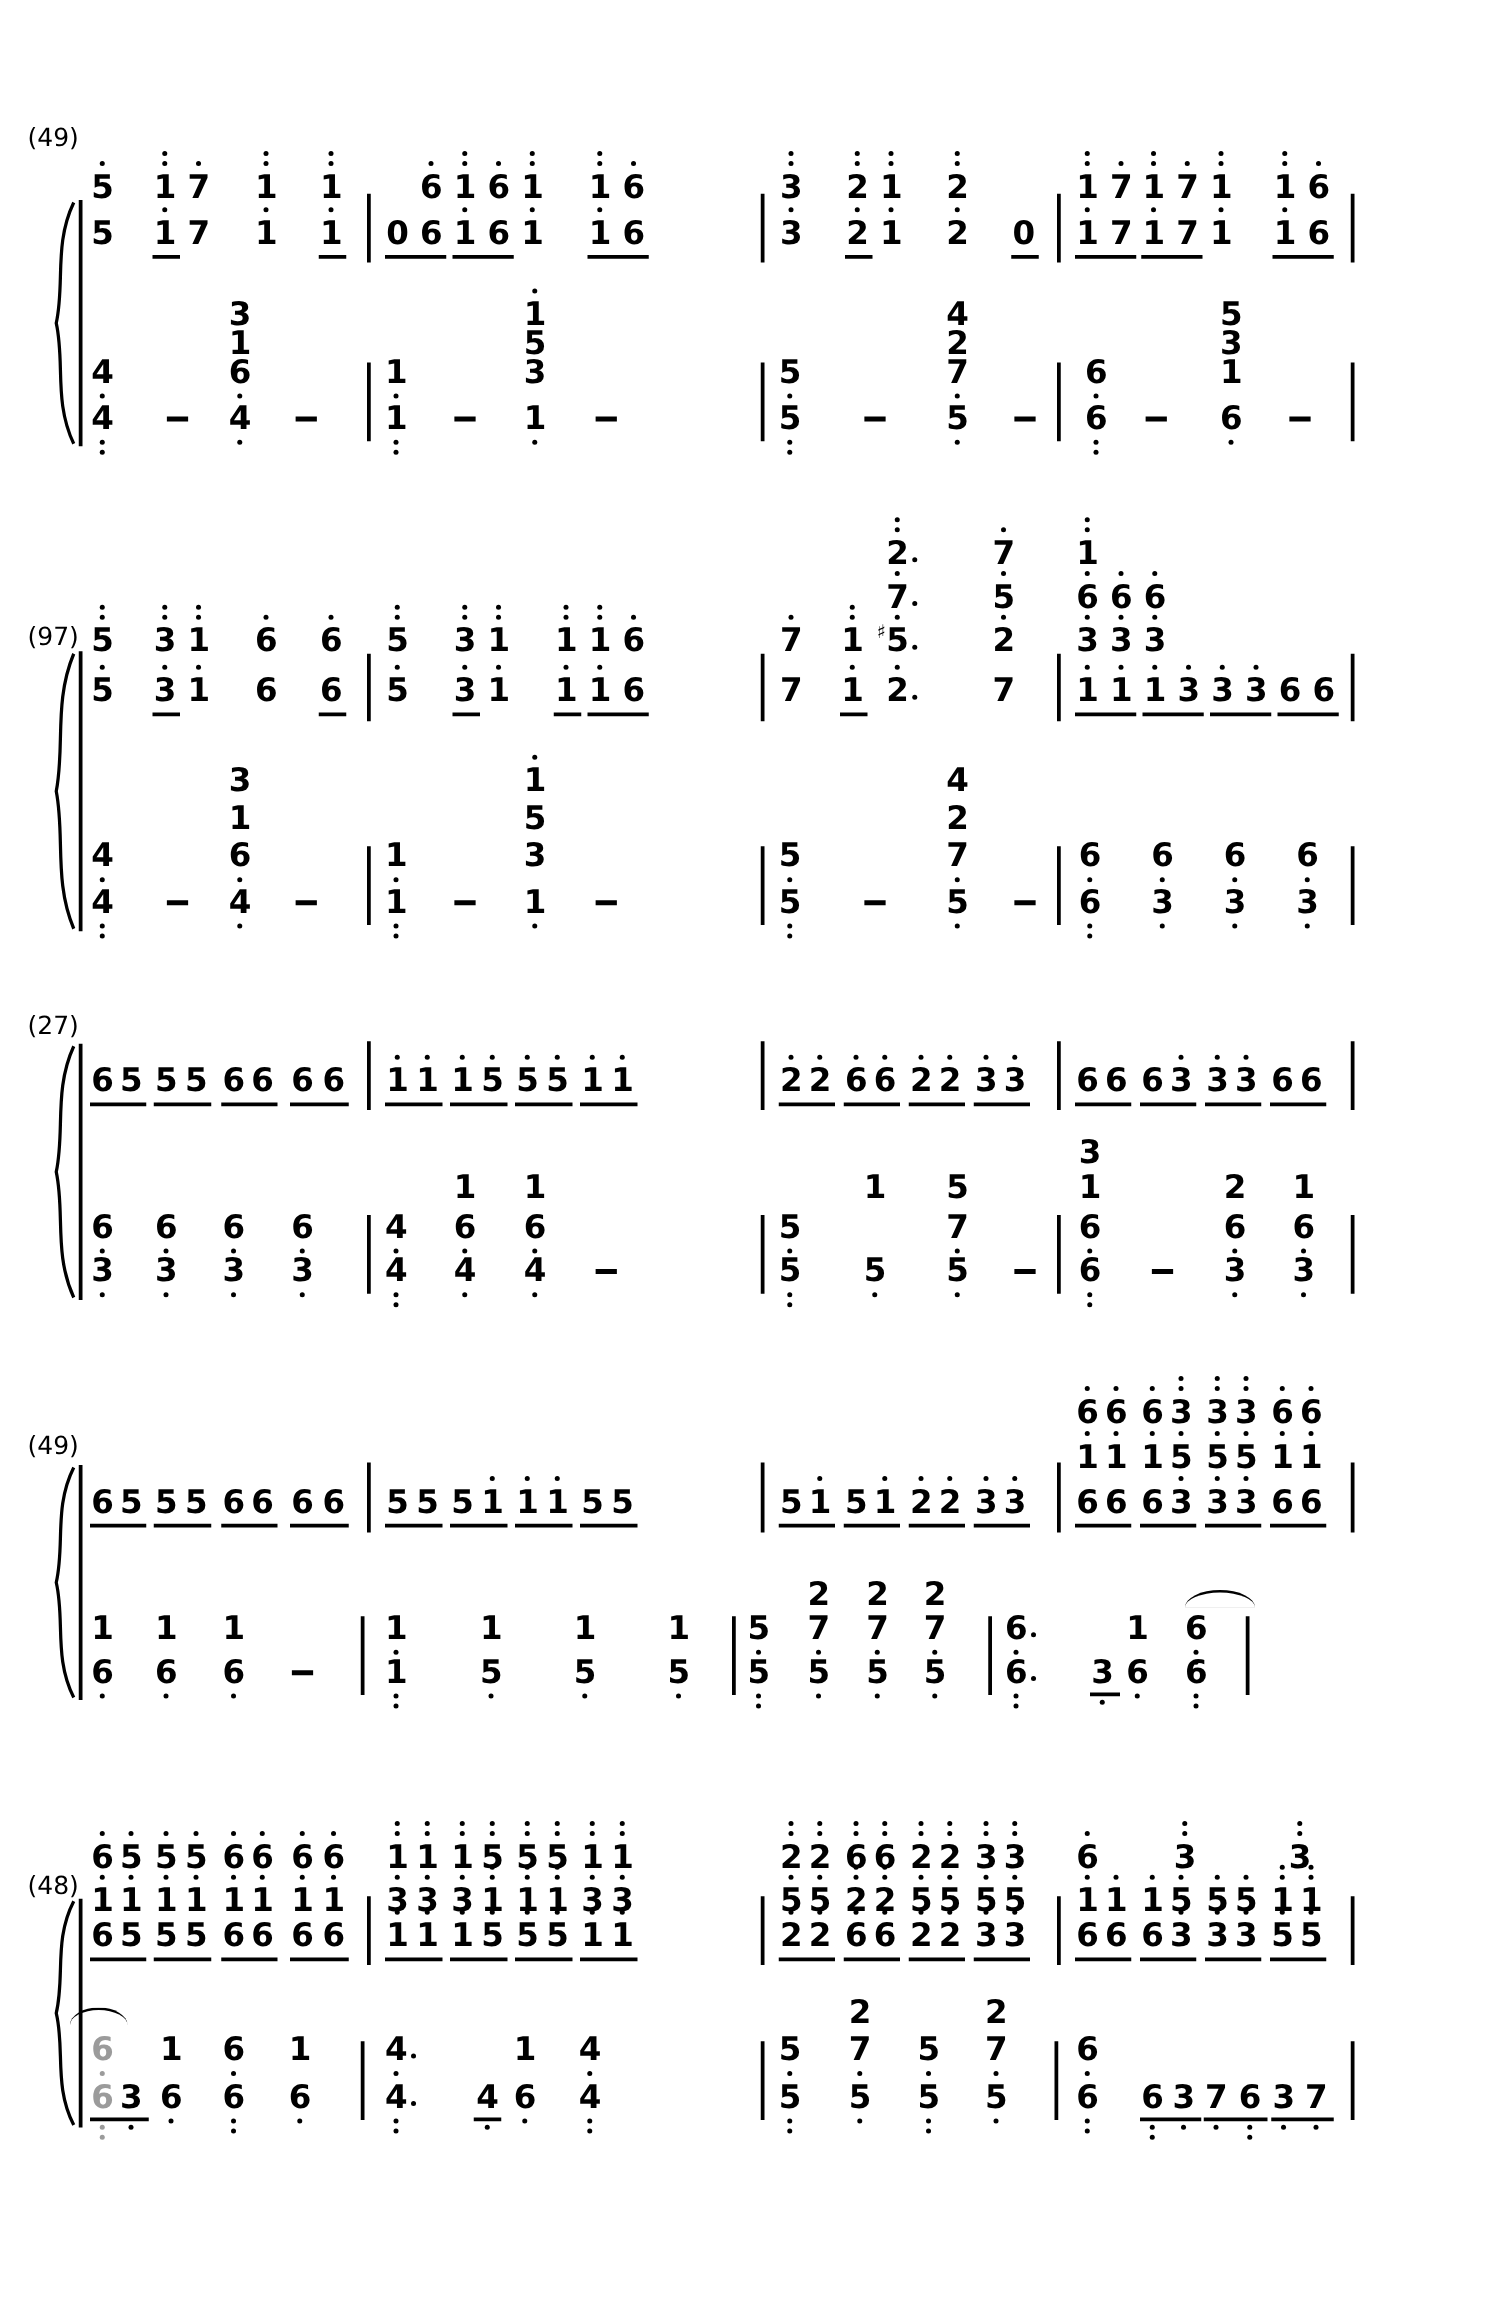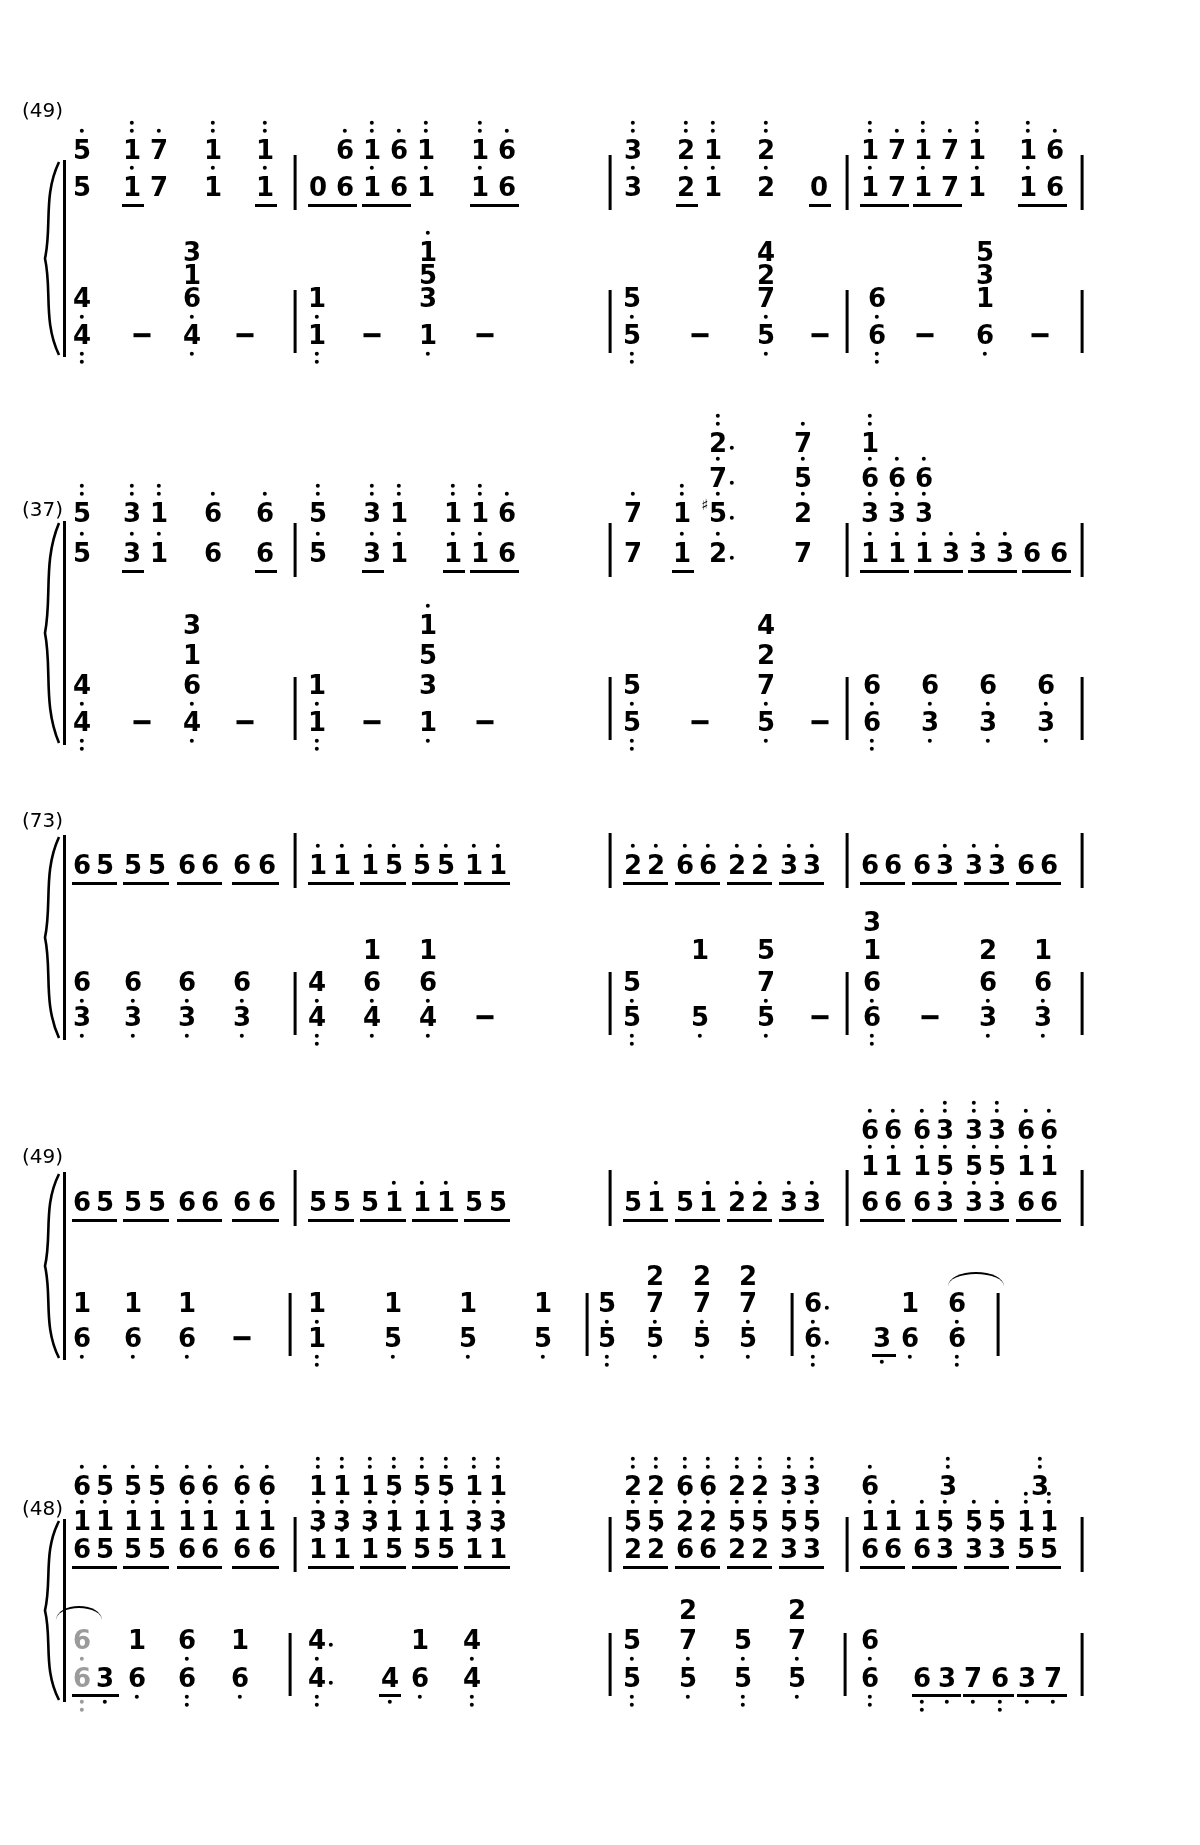--- a/index.html
+++ b/index.html
@@ -188,21 +188,21 @@
     <div class="beam" style="left: 913px; top: 204px; width: 49px;"></div>
     <div class="beam" style="left: 1018px; top: 204px; width: 49px;"></div>
     <div class="bar" style="left: 295px; top: 155px; height: 55px;"></div>
     <div class="bar" style="left: 610px; top: 155px; height: 55px;"></div>
     <div class="bar" style="left: 847px; top: 155px; height: 55px;"></div>
     <div class="bar" style="left: 1082px; top: 155px; height: 55px;"></div>
     <div class="bar" style="left: 295px; top: 290px; height: 63px;"></div>
     <div class="bar" style="left: 610px; top: 290px; height: 63px;"></div>
     <div class="bar" style="left: 847px; top: 290px; height: 63px;"></div>
     <div class="bar" style="left: 1082px; top: 290px; height: 63px;"></div>
-    <div class="mlabel" style="left: 22px; top: 497px;">(37)</div>
+    <div class="mlabel" style="left: 22px; top: 497px;">(97)</div>
     <div class="vline" style="top: 521px; height: 224px;"></div>
     <div class="bracewrap" style="top: 521px; height: 224px;"><svg width="26" height="224" viewBox="0 0 26 224">
         <path d="M23 2 C7 40.32 16 76.16000000000001 9 112 C16 147.84 7 183.67999999999998 23 222" fill="none" stroke="#000" stroke-width="2.6"></path>
       </svg></div>
     <div class="note" style="left: 82px; top: 513px;">5</div>
     <div class="dot" style="left: 82px; top: 494px;"></div>
     <div class="dot" style="left: 82px; top: 486px;"></div>
     <div class="note" style="left: 132px; top: 513px;">3</div>
     <div class="dot" style="left: 132px; top: 494px;"></div>
     <div class="dot" style="left: 132px; top: 486px;"></div>
@@ -374,21 +374,21 @@
     <div class="beam" style="left: 968px; top: 570px; width: 49px;"></div>
     <div class="beam" style="left: 1022px; top: 570px; width: 49px;"></div>
     <div class="bar" style="left: 295px; top: 523px; height: 54px;"></div>
     <div class="bar" style="left: 610px; top: 523px; height: 54px;"></div>
     <div class="bar" style="left: 847px; top: 523px; height: 54px;"></div>
     <div class="bar" style="left: 1082px; top: 523px; height: 54px;"></div>
     <div class="bar" style="left: 295px; top: 677px; height: 63px;"></div>
     <div class="bar" style="left: 610px; top: 677px; height: 63px;"></div>
     <div class="bar" style="left: 847px; top: 677px; height: 63px;"></div>
     <div class="bar" style="left: 1082px; top: 677px; height: 63px;"></div>
-    <div class="mlabel" style="left: 22px; top: 808px;">(73)</div>
+    <div class="mlabel" style="left: 22px; top: 808px;">(27)</div>
     <div class="vline" style="top: 835px; height: 205px;"></div>
     <div class="bracewrap" style="top: 835px; height: 205px;"><svg width="26" height="205" viewBox="0 0 26 205">
         <path d="M23 2 C7 36.9 16 69.7 9 102.5 C16 135.3 7 168.1 23 203" fill="none" stroke="#000" stroke-width="2.6"></path>
       </svg></div>
     <div class="note" style="left: 82px; top: 865px;">6</div>
     <div class="note" style="left: 105px; top: 865px;">5</div>
     <div class="note" style="left: 133px; top: 865px;">5</div>
     <div class="note" style="left: 157px; top: 865px;">5</div>
     <div class="note" style="left: 187px; top: 865px;">6</div>
     <div class="note" style="left: 210px; top: 865px;">6</div>

